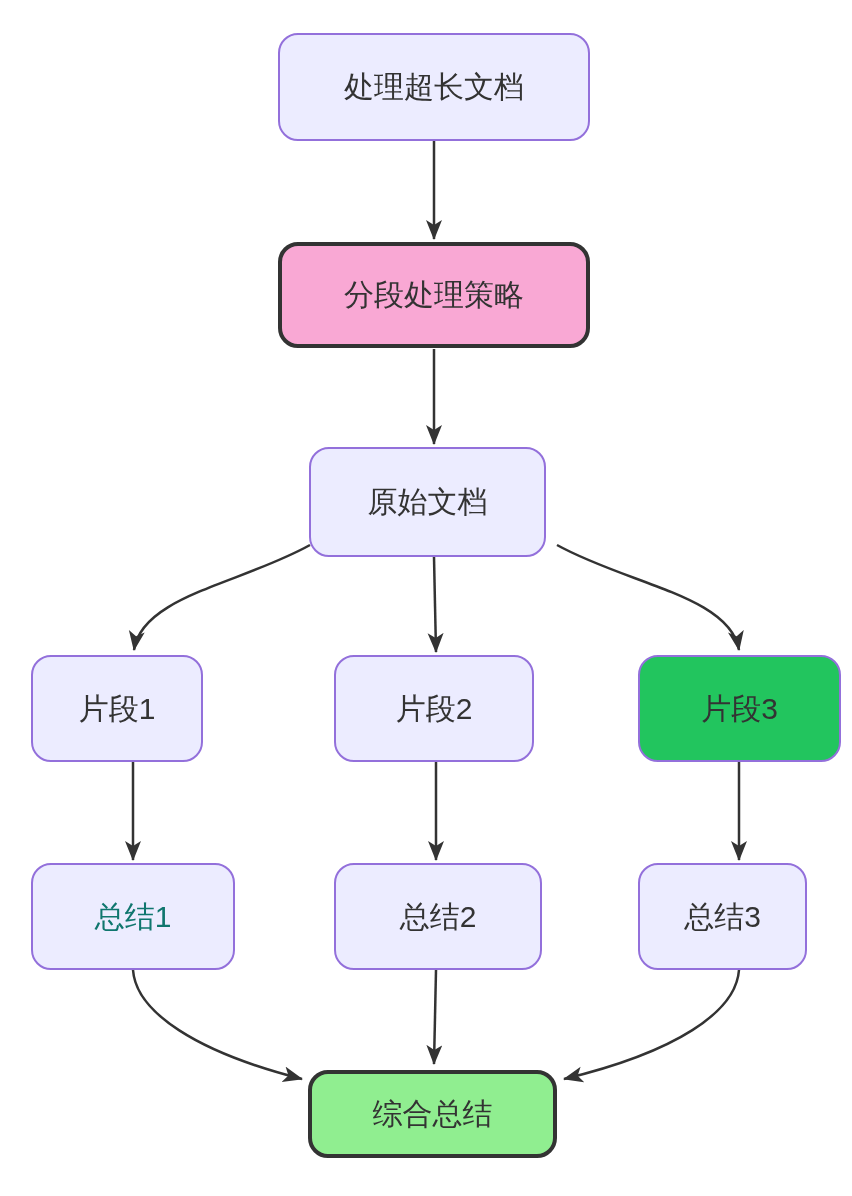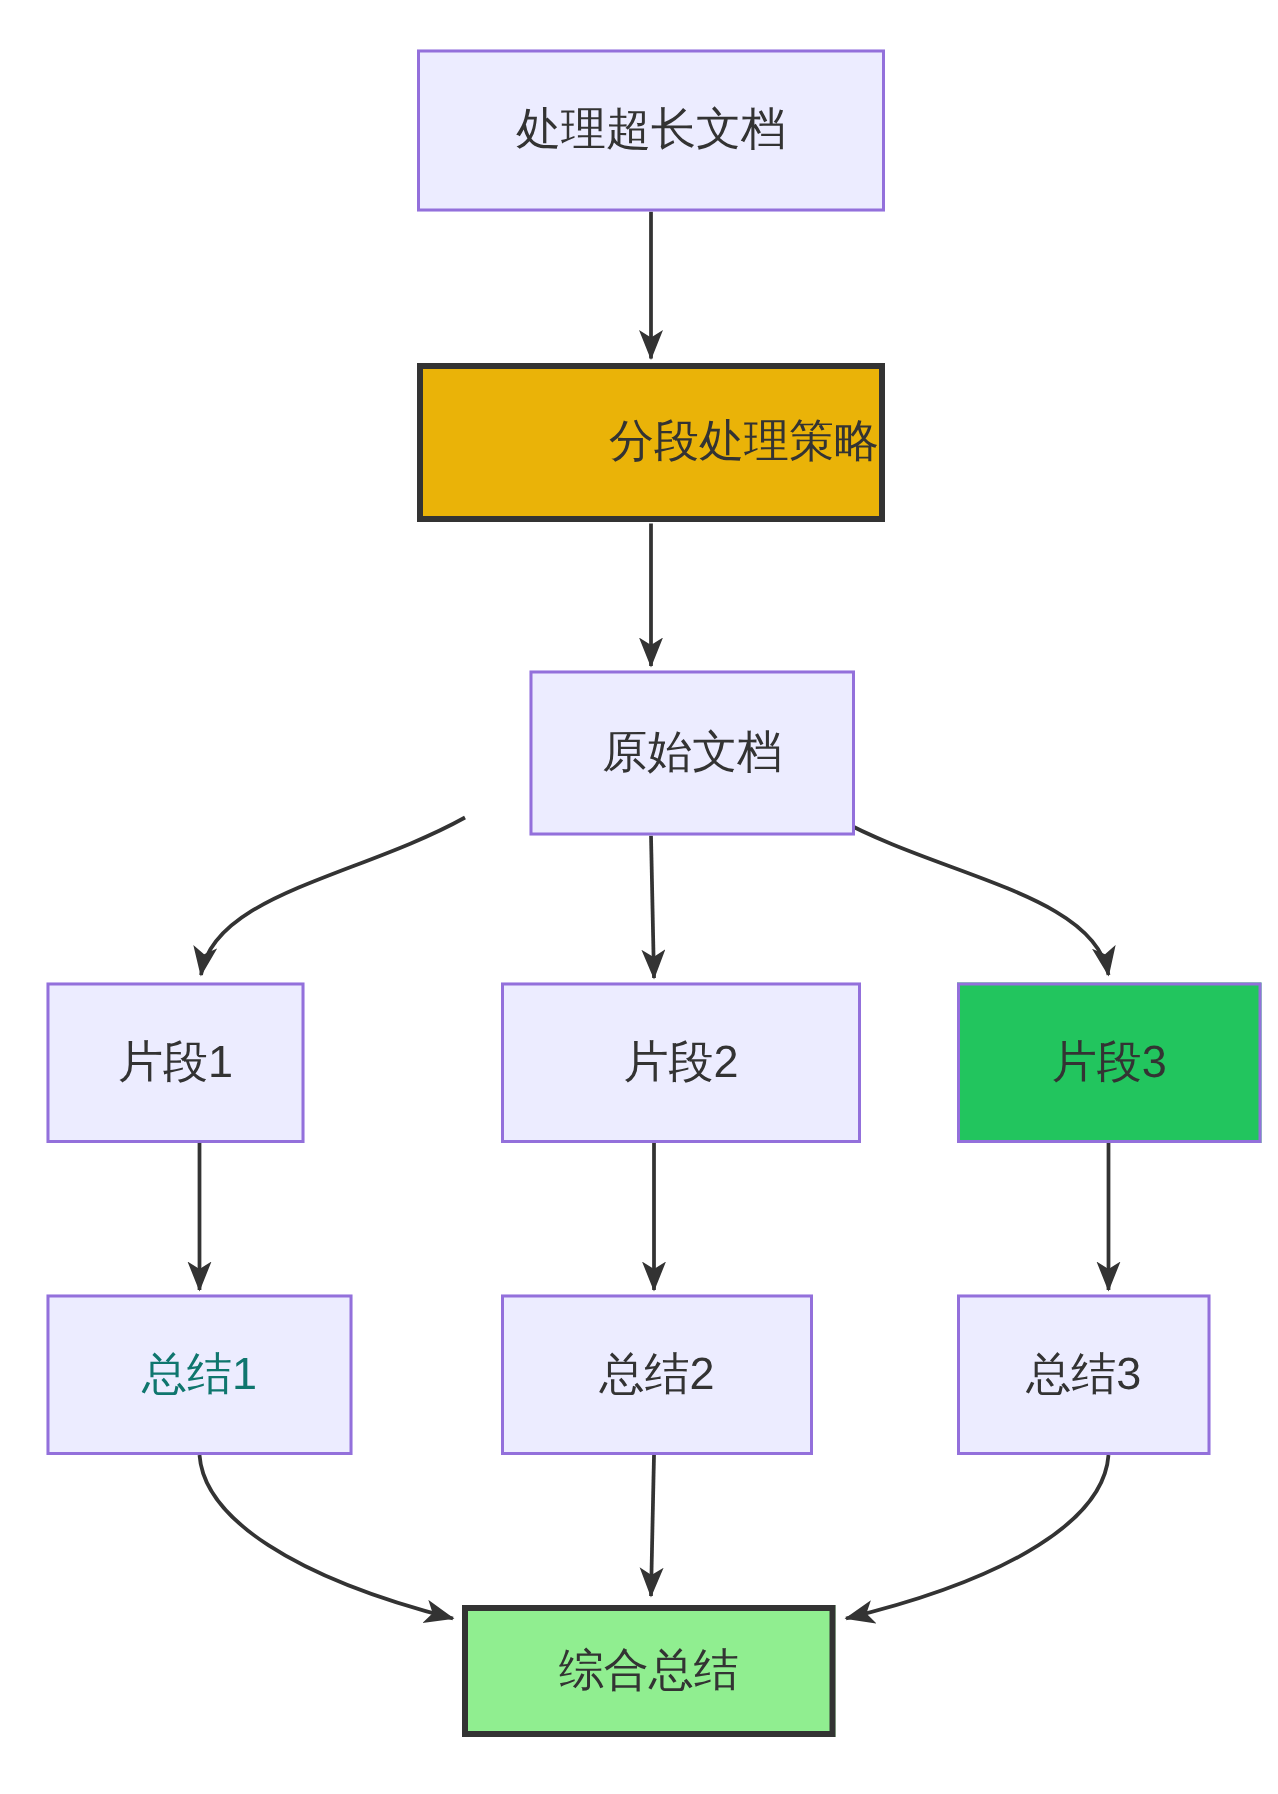--- a/index.html
+++ b/index.html
@@ -32,27 +32,28 @@
     box-sizing: border-box;
     display: flex;
     align-items: center;
     justify-content: center;
     border-style: solid;
     color: #333333;
     font-size: 30px;
     line-height: 1.2;
     text-align: center;
     white-space: nowrap;
+    border-radius: 20px;
   }
   
   .node-A  { left: 278px; top: 33px;   width: 312px; height: 108px; }
   .node-B  { left: 278px; top: 242px;  width: 312px; height: 106px; }
-  .node-C  { left: 309px; top: 447px;  width: 217px; height: 110px; margin-left: 44px; }
+  .node-C  { left: 309px; top: 447px;  width: 237px; height: 110px; }
   .node-D1 { left: 31px;  top: 655px;  width: 172px; height: 107px; }
-  .node-D2 { left: 334px; top: 655px;  width: 240px; height: 107px; }
+  .node-D2 { left: 334px; top: 655px;  width: 200px; height: 107px; }
   .node-D3 { left: 638px; top: 655px;  width: 203px; height: 107px; }
   .node-E1 { left: 31px;  top: 863px;  width: 204px; height: 107px; }
   .node-E2 { left: 334px; top: 863px;  width: 208px; height: 107px; }
   .node-E3 { left: 638px; top: 863px;  width: 169px; height: 107px; }
   .node-F  { left: 308px; top: 1070px; width: 249px; height: 88px; }
 </style>
 </head>
 <body>
 
 <div class="canvas">
@@ -72,21 +73,21 @@
     <path class="edge" d="M436,762 L436,860" marker-end="url(#arrowhead)" style="stroke: rgb(51, 51, 51);"></path>
     <path class="edge" d="M739,762 L739,860" marker-end="url(#arrowhead)" style="stroke: rgb(51, 51, 51);"></path>
     <path class="edge" d="M133,970 C136,1012 196,1052 302,1079" marker-end="url(#arrowhead)" style="stroke: rgb(51, 51, 51);"></path>
     <path class="edge" d="M436,970 L434,1064" marker-end="url(#arrowhead)" style="stroke: rgb(51, 51, 51);"></path>
     <path class="edge" d="M739,970 C736,1012 676,1052 564,1079" marker-end="url(#arrowhead)" style="stroke: rgb(51, 51, 51);"></path>
   </svg>
 
   <div class="node node-A" style="background: rgb(236, 236, 255); border-color: rgb(147, 112, 219); border-width: 2px; color: rgb(51, 51, 51);">
     <span>处理超长文档</span>
   </div>
-  <div class="node node-B" style="background: #eab308; border-color: rgb(51, 51, 51); border-width: 4px; color: rgb(51, 51, 51); justify-content: flex-end;">
+  <div class="node node-B" style="background: #f9a8d4; border-color: rgb(51, 51, 51); border-width: 4px; color: rgb(51, 51, 51);">
     <span>分段处理策略</span>
   </div>
   <div class="node node-C" style="background: rgb(236, 236, 255); border-color: rgb(147, 112, 219); border-width: 2px; color: rgb(51, 51, 51);">
     <span>原始文档</span>
   </div>
   <div class="node node-D1" style="background: rgb(236, 236, 255); border-color: rgb(147, 112, 219); border-width: 2px; color: rgb(51, 51, 51);">
     <span>片段1</span>
   </div>
   <div class="node node-D2" style="background: rgb(236, 236, 255); border-color: rgb(147, 112, 219); border-width: 2px; color: rgb(51, 51, 51);">
     <span>片段2</span>

